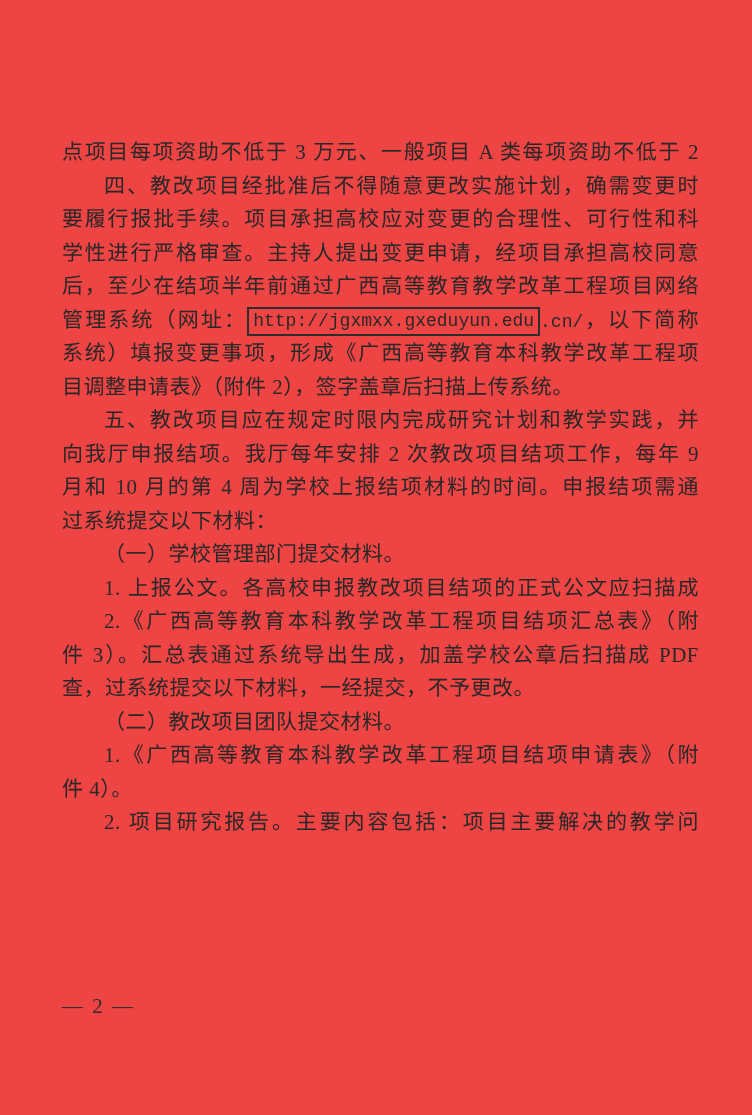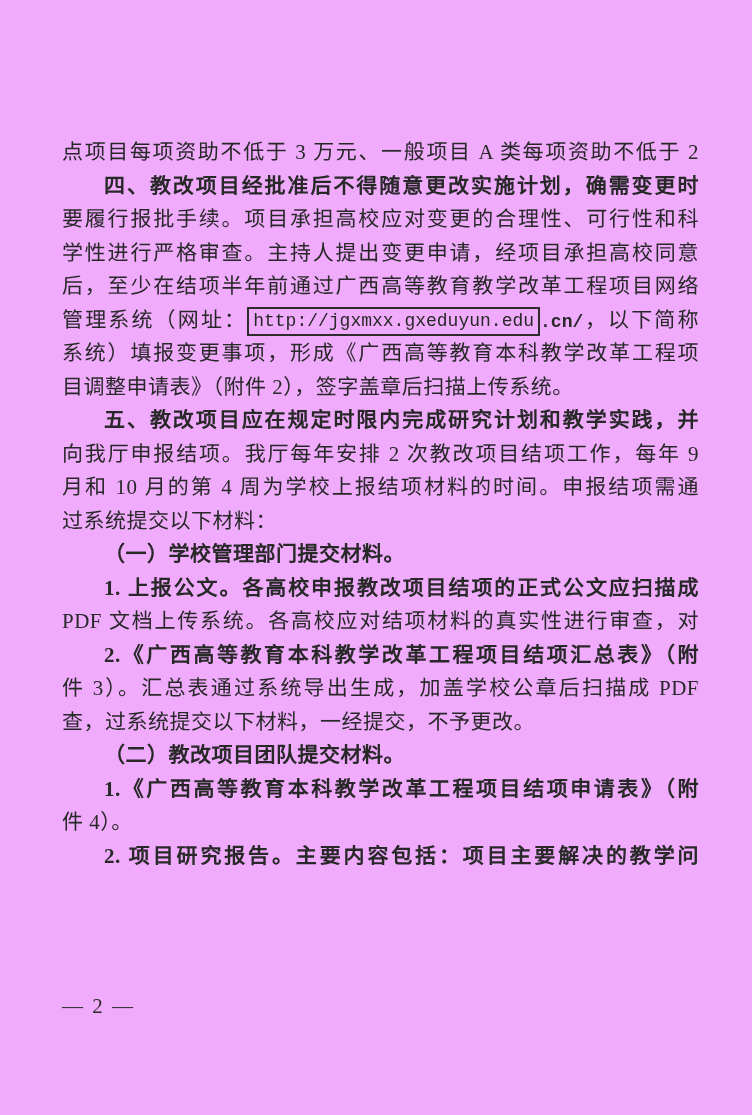--- a/index.html
+++ b/index.html
@@ -5,57 +5,56 @@
   * { margin: 0; padding: 0; box-sizing: border-box; }
   html, body { background: #ffffff; }
   body {
     width: 752px; height: 1115px;
     font-family: "Liberation Serif", "DejaVu Serif", serif;
     overflow: hidden;
   }
   .page {
     position: relative;
     width: 752px; height: 1115px;
-    background: #f0abfc;
+    background: #ef4444;
     color: #282828;
   }
   .doc-body {
     position: absolute;
     left: 62px; top: 136px;
     width: 637px;
     font-size: 21px;
     color: #282828;
   }
   .line {
     height: 33.5px;
     line-height: 33.5px;
     white-space: normal;
     overflow: hidden;
     letter-spacing: 0.5px;
   }
   .line.justify {
     text-align: justify;
     text-align-last: justify;
   }
-  .line.indent { text-indent: 2em; font-weight: bold; }
+  .line.indent { text-indent: 2em; }
   .url-box {
     display: inline-block;
     border: 2px solid #2d2d2d;
     padding: 0 4px;
     line-height: 25px;
     vertical-align: 1px;
     font-family: "Liberation Mono", "DejaVu Sans Mono", monospace;
     font-size: 18px;
     letter-spacing: 0;
   }
   .url-tail {
     font-family: "Liberation Mono", "DejaVu Sans Mono", monospace;
     font-size: 18px;
     letter-spacing: 0;
-    font-weight: bold;
   }
   .page-footer {
     position: absolute;
     left: 62px; top: 994px;
     font-size: 21px;
     letter-spacing: 2px;
     color: #2d2d2d;
   }
 </style>
 </head>
@@ -70,21 +69,20 @@
       <div class="line justify">后，至少在结项半年前通过广西高等教育教学改革工程项目网络</div>
       <div class="line justify"><span>管理系统（网址：</span><span class="url-box">http://jgxmxx.gxeduyun.edu</span><span class="url-tail">.cn/</span><span>，以下简称</span></div>
       <div class="line justify">系统）填报变更事项，形成《广西高等教育本科教学改革工程项</div>
       <div class="line">目调整申请表》（附件 2），签字盖章后扫描上传系统。</div>
       <div class="line justify indent">五、教改项目应在规定时限内完成研究计划和教学实践，并</div>
       <div class="line justify">向我厅申报结项。我厅每年安排 2 次教改项目结项工作，每年 9</div>
       <div class="line justify">月和 10 月的第 4 周为学校上报结项材料的时间。申报结项需通</div>
       <div class="line">过系统提交以下材料：</div>
       <div class="line indent">（一）学校管理部门提交材料。</div>
       <div class="line justify indent">1. 上报公文。各高校申报教改项目结项的正式公文应扫描成</div>
-      <div class="line justify">PDF 文档上传系统。各高校应对结项材料的真实性进行审查，对</div>
       <div class="line justify indent">2.《广西高等教育本科教学改革工程项目结项汇总表》（附</div>
       <div class="line justify">件 3）。汇总表通过系统导出生成，加盖学校公章后扫描成 PDF</div>
       <div class="line">查，过系统提交以下材料，一经提交，不予更改。</div>
       <div class="line indent">（二）教改项目团队提交材料。</div>
       <div class="line justify indent">1.《广西高等教育本科教学改革工程项目结项申请表》（附</div>
       <div class="line">件 4）。</div>
       <div class="line justify indent">2. 项目研究报告。主要内容包括：项目主要解决的教学问</div>
     </div>
   <div class="page-footer">— 2 —</div>
 </div>

